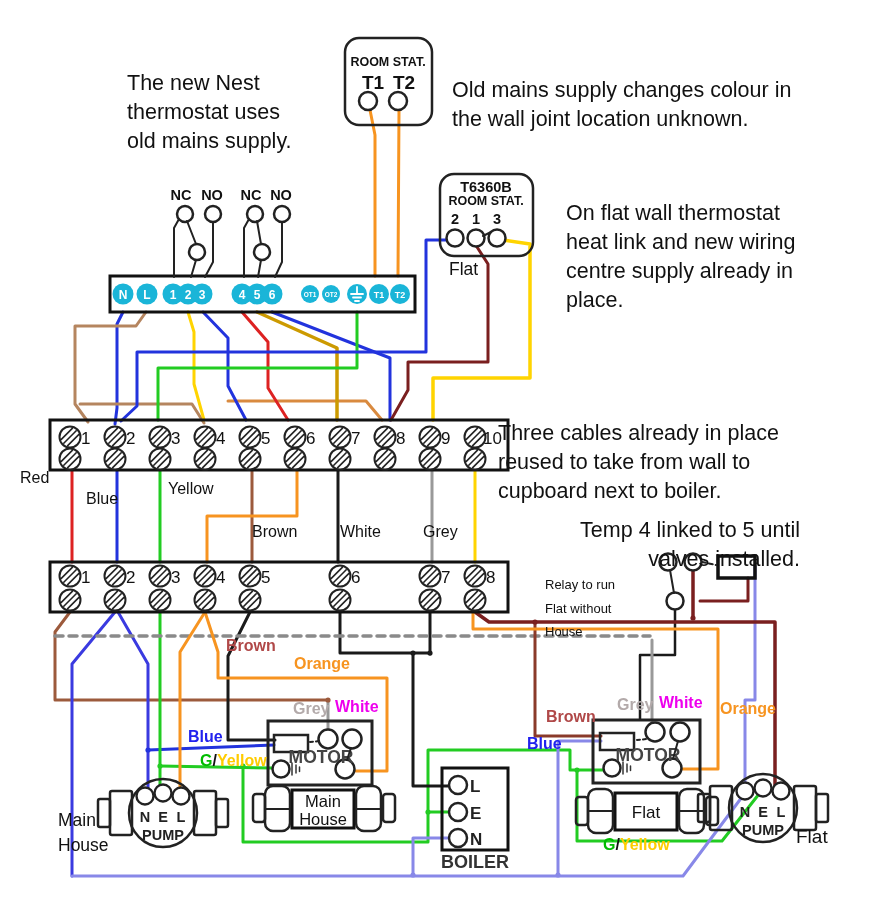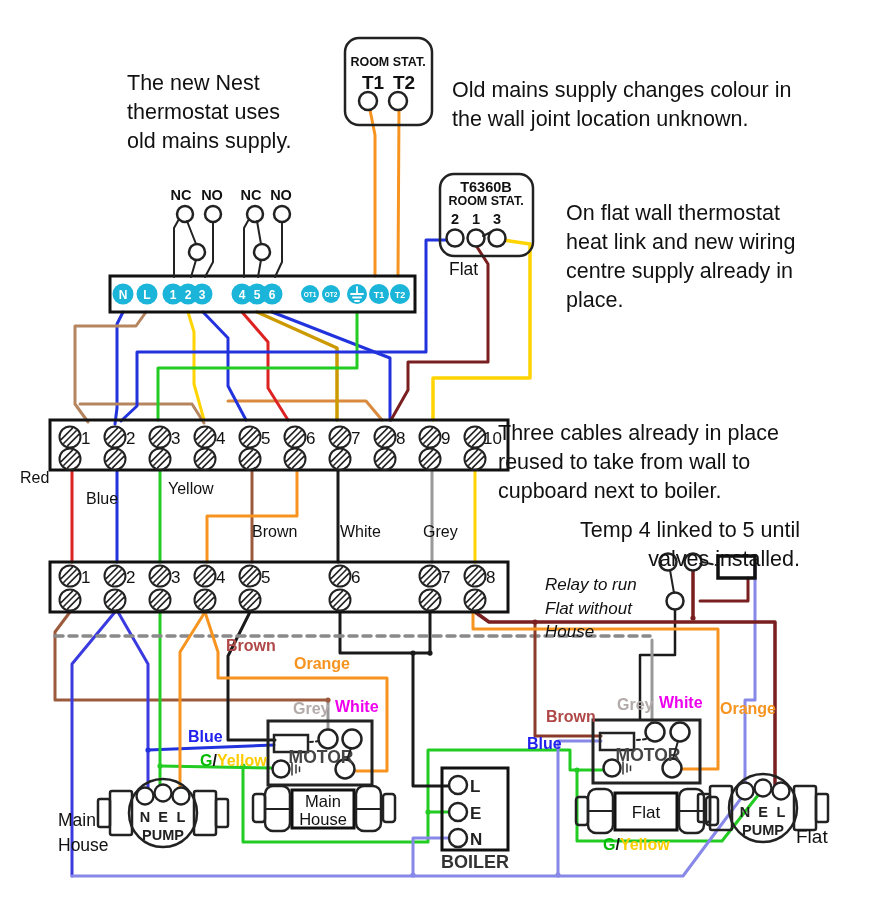--- a/index.html
+++ b/index.html
@@ -394,21 +394,21 @@
 the wall joint location unknown.</div>
   <div class="note" style="left:566px;top:168px;">On flat wall thermostat
 heat link and new wiring
 centre supply already in
 place.</div>
   <div class="note" style="left:498px;top:388px;">Three cables already in place
 reused to take from wall to
 cupboard next to boiler.</div>
   <div class="note" style="left:536px;top:485px;width:264px;text-align:right;">Temp 4 linked to 5 until
 valves installed.</div>
-  <div class="note" style="left:545px;top:542px;font-size:17px;line-height:23.5px;font-style:italic;">Relay to run
+  <div class="note" style="left:545px;top:542px;font-size:13px;line-height:23.5px;">Relay to run
 Flat without
 House</div>
 
   <div class="lbl" style="left:20px;top:469px;">Red</div>
   <div class="lbl" style="left:86px;top:490px;">Blue</div>
   <div class="lbl" style="left:168px;top:480px;">Yellow</div>
   <div class="lbl" style="left:252px;top:523px;">Brown</div>
   <div class="lbl" style="left:340px;top:523px;">White</div>
   <div class="lbl" style="left:423px;top:523px;">Grey</div>
 

